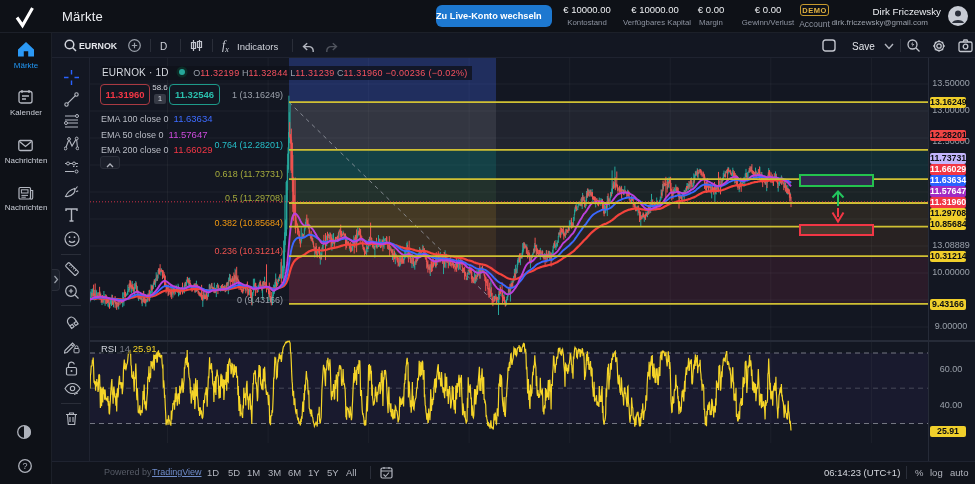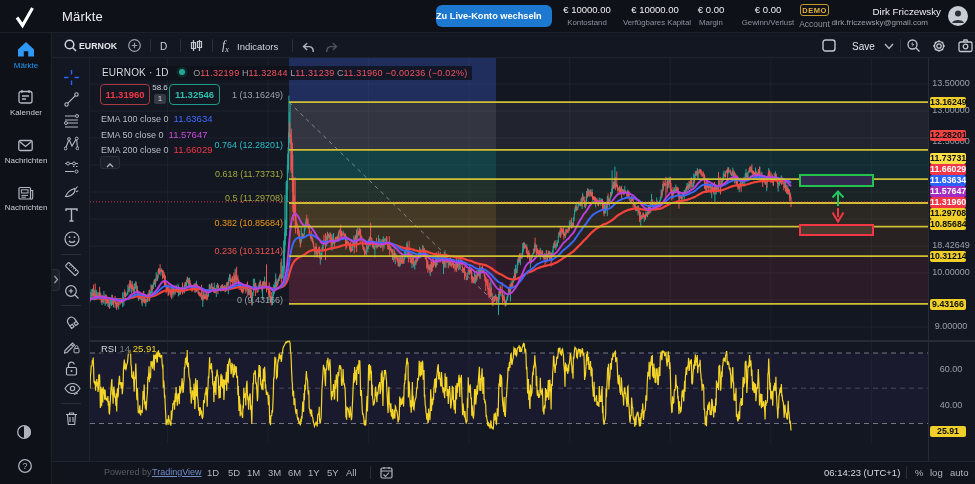--- a/index.html
+++ b/index.html
@@ -95,28 +95,28 @@
 <line x1="90" y1="353" x2="928" y2="353" stroke="#8b8e98" stroke-width="1" stroke-dasharray="5,4" opacity=".8"></line>
 <line x1="90" y1="388.2" x2="928" y2="388.2" stroke="#8b8e98" stroke-width="1" stroke-dasharray="5,4" opacity=".4"></line>
 <line x1="90" y1="423.5" x2="928" y2="423.5" stroke="#8b8e98" stroke-width="1" stroke-dasharray="5,4" opacity=".8"></line>
 <path d="M90 388.6L90.4 375.7L90.8 372.8L91.2 366.1L91.6 366.1L92 365.7L92.4 359.8L92.8 363.4L93.2 357.6L93.6 367.3L94 382.7L94.4 381.9L94.8 384.4L95.2 381.1L95.6 390.8L96 382.1L96.4 386.5L96.8 379L97.2 385.1L97.6 382.2L98 392L98.4 389.4L98.8 375L99.2 374.7L99.6 375.4L100 389.6L100.4 408L100.8 386.7L101.2 392.1L101.6 406.2L102 390.4L102.4 388.3L102.8 402.4L103.2 386.7L103.5 394.1L103.9 389.7L104.3 390L104.7 399.8L105.1 389.6L105.5 396L105.9 398.6L106.3 400.5L106.7 397.9L107.1 400.3L107.5 401L107.9 396L108.3 405.8L108.7 401.1L109.1 413L109.5 414.4L109.9 406.5L110.3 400.9L110.7 393L111.1 387.5L111.5 382.4L111.9 379.1L112.3 394.8L112.7 392.4L113.1 403.7L113.5 389.7L113.9 386.6L114.3 390.7L114.7 396.6L115.1 397.4L115.5 397L115.9 405.7L116.3 393.3L116.7 411.5L117.1 394.9L117.5 388.4L117.9 397.4L118.3 394.6L118.7 384.1L119.1 379.7L119.5 375.8L119.9 384.6L120.3 383.2L120.7 382.1L121.1 387.4L121.5 388.4L121.9 382.2L122.3 394.3L122.7 389.2L123.1 384.9L123.5 368.4L123.9 364.3L124.3 359.6L124.7 369.2L125.1 362.8L125.5 368.4L125.9 369.4L126.3 368.1L126.7 364.4L127.1 364.2L127.5 362.1L127.9 358.3L128.3 354L128.7 350.7L129.1 352.2L129.5 350.7L129.9 353.5L130.3 349.7L130.6 352.8L131 365L131.4 366.2L131.8 377.6L132.2 374.7L132.6 378.8L133 377.6L133.4 371.3L133.8 382.8L134.2 391.6L134.6 377L135 379.2L135.4 373.4L135.8 363.4L136.2 374.4L136.6 394.8L137 400.2L137.4 388.3L137.8 398.7L138.2 411.5L138.6 411.2L139 413.5L139.4 410.7L139.8 405.4L140.2 413.6L140.6 415.4L141 410.2L141.4 412.1L141.8 411.4L142.2 411.9L142.6 405.2L143 391.1L143.4 399.8L143.8 394.3L144.2 384.6L144.6 404.5L145 400.8L145.4 408.8L145.8 401.5L146.2 410.5L146.6 403.2L147 396.8L147.4 393L147.8 376.8L148.2 379.5L148.6 374.8L149 366.3L149.4 382.1L149.8 376.6L150.2 373.3L150.6 378.2L151 361.1L151.4 364.8L151.8 365.5L152.2 361.9L152.6 368.6L153 360.6L153.4 365.2L153.8 354.5L154.2 370.6L154.6 358.6L155 355L155.4 359L155.8 356.8L156.2 352.6L156.6 357L157 362.7L157.4 361.2L157.7 351.5L158.1 355.2L158.5 350.4L158.9 356L159.3 357L159.7 352.8L160.1 355.9L160.5 357L160.9 355.8L161.3 355.4L161.7 355.5L162.1 363.3L162.5 366.9L162.9 366.2L163.3 387.7L163.7 380.3L164.1 385.1L164.5 396.7L164.9 396.2L165.3 406.6L165.7 413.7L166.1 425.3L166.5 421.5L166.9 422.5L167.3 419.3L167.7 421.7L168.1 424.8L168.5 415.4L168.9 421L169.3 419.5L169.7 421.5L170.1 424.6L170.5 422.3L170.9 425.7L171.3 410.5L171.7 419.6L172.1 411.1L172.5 410.5L172.9 403L173.3 403.9L173.7 403.3L174.1 400.4L174.5 409.8L174.9 401.3L175.3 393.4L175.7 402.1L176.1 387.1L176.5 399L176.9 393.6L177.3 405.8L177.7 398.8L178.1 398.2L178.5 393.4L178.9 397.5L179.3 404.3L179.7 385.7L180.1 387.5L180.5 393.4L180.9 390.6L181.3 389.1L181.7 384.5L182.1 378.2L182.5 383.6L182.9 392.8L183.3 391.6L183.7 383.5L184.1 379.9L184.4 368L184.8 368.1L185.2 362.9L185.6 358.1L186 363L186.4 356.7L186.8 365.3L187.2 349.9L187.6 367.2L188 365L188.4 362.5L188.8 373.4L189.2 377.4L189.6 378.2L190 380.9L190.4 393.5L190.8 387L191.2 403.6L191.6 399.8L192 397.3L192.4 390.4L192.8 393.2L193.2 392.1L193.6 399.9L194 383.6L194.4 393.1L194.8 409.1L195.2 403.7L195.6 378.3L196 396.4L196.4 386.9L196.8 396.3L197.2 380.1L197.6 397.3L198 400.1L198.4 407.3L198.8 411L199.2 407.2L199.6 415.9L200 407.2L200.4 408.3L200.8 414.5L201.2 410.3L201.6 411.9L202 417.6L202.4 418.2L202.8 417.4L203.2 413.1L203.6 399.9L204 401.7L204.4 403.1L204.8 396.8L205.2 393.6L205.6 393.9L206 389.3L206.4 387.2L206.8 395.6L207.2 406.8L207.6 391L208 387.1L208.4 376.3L208.8 378.2L209.2 367.9L209.6 357.2L210 369.2L210.4 367.6L210.8 369L211.2 364.9L211.5 363.2L211.9 372.7L212.3 370.7L212.7 383.4L213.1 384.9L213.5 384.4L213.9 401.9L214.3 380.9L214.7 382.3L215.1 392.5L215.5 376.4L215.9 395L216.3 377.1L216.7 375.2L217.1 369.5L217.5 374.6L217.9 375.6L218.3 378.1L218.7 390.4L219.1 398.6L219.5 385.7L219.9 388.9L220.3 397.9L220.7 377.3L221.1 373.8L221.5 386.4L221.9 375.4L222.3 380.1L222.7 388.5L223.1 386L223.5 379.3L223.9 400L224.3 391.1L224.7 379.7L225.1 385L225.5 380.1L225.9 380.3L226.3 371.9L226.7 390.7L227.1 374.4L227.5 364L227.9 381.2L228.3 381.9L228.7 362.2L229.1 361.1L229.5 359L229.9 359.6L230.3 365.3L230.7 366.3L231.1 374.1L231.5 371.5L231.9 362.9L232.3 369.4L232.7 364L233.1 377.6L233.5 376.2L233.9 373.9L234.3 364.6L234.7 375L235.1 366.3L235.5 370.1L235.9 372.5L236.3 366.3L236.7 377.8L237.1 376.6L237.5 375.7L237.9 395.3L238.3 386L238.6 398L239 410.9L239.4 396.1L239.8 401.8L240.2 416.3L240.6 404.3L241 411L241.4 413.8L241.8 414.2L242.2 415.9L242.6 417.9L243 405.3L243.4 408.5L243.8 387.7L244.2 393.2L244.6 397.9L245 394.8L245.4 394.1L245.8 405.6L246.2 389.6L246.6 384.5L247 380.8L247.4 394.9L247.8 399.6L248.2 400.3L248.6 409.8L249 397.9L249.4 398.6L249.8 394.8L250.2 393.4L250.6 409.7L251 405.6L251.4 412.8L251.8 424.1L252.2 405.6L252.6 397.2L253 383L253.4 384.6L253.8 373.2L254.2 373.1L254.6 373.5L255 370.2L255.4 371.6L255.8 383.7L256.2 382.4L256.6 385.6L257 392.7L257.4 401.2L257.8 396.9L258.2 379.7L258.6 375.8L259 365.7L259.4 365.7L259.8 377.3L260.2 366.2L260.6 383.3L261 385L261.4 386.1L261.8 389.4L262.2 382.2L262.6 379.4L263 390.2L263.4 368.6L263.8 378L264.2 381.5L264.6 366.7L265 373.6L265.3 386.5L265.7 385.9L266.1 391.1L266.5 394.9L266.9 392.6L267.3 393.7L267.7 393.2L268.1 398.8L268.5 405.1L268.9 394.7L269.3 404.9L269.7 423.6L270.1 415.4L270.5 425.2L270.9 416.3L271.3 415.6L271.7 415.5L272.1 410.1L272.5 412.6L272.9 403.6L273.3 393.6L273.7 377.4L274.1 378.7L274.5 367.4L274.9 356.7L275.3 360L275.7 359.2L276.1 365.7L276.5 378.1L276.9 377.4L277.3 377L277.7 364.1L278.1 360.4L278.5 360.8L278.9 357.7L279.3 353.6L279.7 357.9L280.1 358.4L280.5 357.3L280.9 354.8L281.3 362L281.7 359.1L282.1 352.6L282.5 352.6L282.9 349.3L283.3 347.1L283.7 346.3L284.1 346.1L284.5 344.9L284.9 344L285.3 343.2L285.7 342.3L286.1 341.9L286.5 342.6L286.9 342L287.3 341.5L287.7 341.8L288.1 341.2L288.5 341.4L288.9 341.5L289.3 341.2L289.7 342.3L290.1 342.7L290.5 351.4L290.9 353.8L291.3 362.5L291.7 373.3L292.1 381.4L292.4 384.5L292.8 395.2L293.2 395.8L293.6 390.8L294 405L294.4 404.2L294.8 398.2L295.2 406.4L295.6 411.3L296 413L296.4 412.2L296.8 409L297.2 416.8L297.6 418.3L298 420.5L298.4 417.5L298.8 422.5L299.2 422.1L299.6 424.2L300 422.3L300.4 425.4L300.8 418.8L301.2 422.1L301.6 416.3L302 418.8L302.4 409.7L302.8 401.6L303.2 405.3L303.6 412L304 393.1L304.4 400.3L304.8 384.6L305.2 390.5L305.6 384.2L306 376.8L306.4 371L306.8 377.7L307.2 379.2L307.6 380.3L308 390.9L308.4 394.7L308.8 390.2L309.2 408.1L309.6 408.9L310 411.4L310.4 413.9L310.8 409.4L311.2 416.4L311.6 409.8L312 415.2L312.4 416.7L312.8 417.7L313.2 421.2L313.6 423.1L314 423.7L314.4 426.3L314.8 425.3L315.2 424L315.6 423.9L316 421.7L316.4 424.7L316.8 423.2L317.2 426.6L317.6 417L318 414.2L318.4 413.9L318.8 414.8L319.2 406.7L319.5 420.1L319.9 422.4L320.3 423.4L320.7 419.8L321.1 417.5L321.5 405.5L321.9 390L322.3 383.6L322.7 376.9L323.1 371.5L323.5 364.7L323.9 369.1L324.3 367.3L324.7 373.1L325.1 381L325.5 386.2L325.9 368.5L326.3 370.4L326.7 368.7L327.1 360.3L327.5 362.6L327.9 357.7L328.3 363.2L328.7 370.5L329.1 363.1L329.5 365.7L329.9 359.4L330.3 367L330.7 381L331.1 394L331.5 400.1L331.9 391.4L332.3 396.7L332.7 391.5L333.1 391.4L333.5 384.1L333.9 389.4L334.3 399.5L334.7 398.4L335.1 380.1L335.5 388.9L335.9 384L336.3 374.4L336.7 379.3L337.1 376.4L337.5 401.6L337.9 372.1L338.3 373.4L338.7 376.3L339.1 368.7L339.5 365.6L339.9 365.8L340.3 367.8L340.7 366.8L341.1 368.6L341.5 383.7L341.9 386L342.3 382.1L342.7 378.7L343.1 368.9L343.5 379.8L343.9 385L344.3 383.3L344.7 386.6L345.1 389.2L345.5 398.9L345.9 417.3L346.2 414.4L346.6 419.7L347 407.3L347.4 407.7L347.8 409.1L348.2 408.8L348.6 411.5L349 414.1L349.4 417.6L349.8 412.5L350.2 406.5L350.6 413.1L351 415.9L351.4 420.1L351.8 417.4L352.2 408.4L352.6 400.6L353 390L353.4 382.1L353.8 373L354.2 382.7L354.6 367L355 380.7L355.4 376L355.8 376.4L356.2 369.8L356.6 385L357 366.5L357.4 369.9L357.8 366.4L358.2 364.4L358.6 374L359 360.1L359.4 363L359.8 360.4L360.2 371.9L360.6 396.1L361 392.8L361.4 390.1L361.8 400.5L362.2 409.8L362.6 413.9L363 413.8L363.4 416.1L363.8 417.9L364.2 423.5L364.6 422.9L365 425.8L365.4 420.1L365.8 425.2L366.2 415.4L366.6 405.2L367 396.1L367.4 411.5L367.8 399.3L368.2 386.1L368.6 365L369 372.6L369.4 364.1L369.8 380.7L370.2 366.4L370.6 366.2L371 373.7L371.4 370.8L371.8 395.8L372.2 384.4L372.6 397.6L373 400.7L373.3 405.6L373.7 401.5L374.1 404.8L374.5 401.2L374.9 397.9L375.3 388.8L375.7 386.7L376.1 396.1L376.5 395.2L376.9 402.3L377.3 391.8L377.7 395.1L378.1 392.8L378.5 386.5L378.9 384.8L379.3 384.7L379.7 382L380.1 394.1L380.5 391.3L380.9 389.7L381.3 373.1L381.7 382.6L382.1 370.4L382.5 384.2L382.9 406L383.3 387.6L383.7 377L384.1 377.8L384.5 370.1L384.9 374.5L385.3 370L385.7 371.6L386.1 377L386.5 380.2L386.9 390.6L387.3 398.7L387.7 406L388.1 413.1L388.5 394L388.9 386.8L389.3 402.8L389.7 404.2L390.1 408.4L390.5 412.3L390.9 403.3L391.3 415.8L391.7 415.9L392.1 416.6L392.5 408.9L392.9 419.4L393.3 417.5L393.7 418.4L394.1 410.4L394.5 410.4L394.9 418.5L395.3 406L395.7 406.7L396.1 409.4L396.5 410.7L396.9 410.9L397.3 413.6L397.7 416.4L398.1 422.5L398.5 419.6L398.9 419.6L399.3 415.7L399.7 396.4L400.1 407L400.4 401.3L400.8 398.2L401.2 404.8L401.6 401.9L402 404.2L402.4 399.1L402.8 398L403.2 400.4L403.6 406.4L404 391.3L404.4 383.4L404.8 383.1L405.2 373.4L405.6 380L406 366.9L406.4 364.4L406.8 359.6L407.2 357.9L407.6 363.4L408 363.1L408.4 397.5L408.8 381.5L409.2 382.7L409.6 390.5L410 399.8L410.4 407.1L410.8 400.2L411.2 412.8L411.6 405.9L412 396.3L412.4 382L412.8 406.5L413.2 395.7L413.6 408.8L414 409.5L414.4 404.7L414.8 401.3L415.2 399.7L415.6 398.5L416 397.7L416.4 392.2L416.8 387.4L417.2 388.6L417.6 379L418 379.3L418.4 379.6L418.8 374.6L419.2 360.8L419.6 367.9L420 374.5L420.4 376.6L420.8 361.8L421.2 369.1L421.6 375.3L422 364.4L422.4 360.7L422.8 362.8L423.2 379.8L423.6 371.2L424 370.1L424.4 397.2L424.8 396.4L425.2 404.9L425.6 406.7L426 411.9L426.4 414.2L426.8 419.6L427.1 417.3L427.5 413.4L427.9 422.5L428.3 422.4L428.7 408.6L429.1 417.1L429.5 415L429.9 420.2L430.3 411.4L430.7 389.3L431.1 397.9L431.5 411L431.9 399.1L432.3 405.2L432.7 403.6L433.1 397.3L433.5 400L433.9 388.2L434.3 384.5L434.7 378.8L435.1 381.8L435.5 392.7L435.9 377.9L436.3 387.8L436.7 376.9L437.1 374L437.5 368.9L437.9 366.1L438.3 364.2L438.7 379.6L439.1 375.6L439.5 371.9L439.9 378.2L440.3 379.6L440.7 385.8L441.1 385.7L441.5 372.1L441.9 378.5L442.3 386.4L442.7 388.2L443.1 392.6L443.5 387.4L443.9 392.3L444.3 395L444.7 398.2L445.1 373.2L445.5 391.3L445.9 376.8L446.3 383.7L446.7 376.8L447.1 396.2L447.5 391.5L447.9 389L448.3 403.9L448.7 393.8L449.1 392.9L449.5 386L449.9 391.7L450.3 398.8L450.7 408.5L451.1 405.5L451.5 401.6L451.9 398.6L452.3 385.7L452.7 399.7L453.1 386.9L453.5 398.8L453.9 405.8L454.2 409.8L454.6 400.1L455 405.5L455.4 413.6L455.8 385.6L456.2 387.4L456.6 399.6L457 382.9L457.4 392.6L457.8 383.6L458.2 386.6L458.6 379.9L459 374.9L459.4 380.8L459.8 397.1L460.2 378.9L460.6 377.8L461 382.7L461.4 374.9L461.8 393.7L462.2 403.7L462.6 415.3L463 403.4L463.4 407.5L463.8 412.2L464.2 415.2L464.6 417.5L465 411L465.4 418.7L465.8 420.5L466.2 423.7L466.6 420.4L467 421.8L467.4 397.8L467.8 407.9L468.2 377.2L468.6 390L469 385.7L469.4 392.7L469.8 389.9L470.2 384.3L470.6 391.8L471 399.2L471.4 397.6L471.8 415.8L472.2 405.3L472.6 411.3L473 416.8L473.4 417.7L473.8 415.4L474.2 404.3L474.6 389L475 404.6L475.4 389.2L475.8 404.5L476.2 399.2L476.6 394L477 385.6L477.4 394.6L477.8 389L478.2 383.4L478.6 377.4L479 372.6L479.4 366.8L479.8 390.7L480.2 388.8L480.6 378.2L480.9 390.9L481.3 375.9L481.7 374.8L482.1 368.4L482.5 382.3L482.9 393.9L483.3 384.2L483.7 376.9L484.1 400.1L484.5 398.7L484.9 403.3L485.3 402.3L485.7 405.1L486.1 416.2L486.5 415.9L486.9 418.9L487.3 420.7L487.7 425.6L488.1 421.9L488.5 423L488.9 426.6L489.3 424.4L489.7 426.5L490.1 428.7L490.5 424.4L490.9 420.2L491.3 425.1L491.7 427.8L492.1 428L492.5 427.5L492.9 428.1L493.3 429.5L493.7 422L494.1 413.9L494.5 420.5L494.9 416.2L495.3 412.5L495.7 417.8L496.1 423.2L496.5 423.9L496.9 417L497.3 408.2L497.7 414.8L498.1 415.3L498.5 400.2L498.9 383.4L499.3 386.1L499.7 379.3L500.1 373.9L500.5 387.1L500.9 376.4L501.3 375.3L501.7 379.1L502.1 394L502.5 400.5L502.9 405.3L503.3 407L503.7 411.9L504.1 396.9L504.5 414.9L504.9 415L505.3 417L505.7 408.3L506.1 397.1L506.5 396.8L506.9 389.3L507.3 382.5L507.7 377.4L508 368.4L508.4 367.3L508.8 370.9L509.2 363.9L509.6 361.9L510 368L510.4 358.9L510.8 354.1L511.2 353.6L511.6 362.6L512 364.8L512.4 361.9L512.8 359.5L513.2 358L513.6 353.5L514 347.9L514.4 348.7L514.8 348.8L515.2 355.3L515.6 348.4L516 352.6L516.4 355.7L516.8 354.9L517.2 349.8L517.6 348.2L518 347.6L518.4 347.5L518.8 347.3L519.2 345.2L519.6 351.9L520 348.9L520.4 348L520.8 352.2L521.2 350.8L521.6 351.9L522 347.8L522.4 347.3L522.8 345.6L523.2 346.8L523.6 342.9L524 345.1L524.4 344.6L524.8 351.5L525.2 351L525.6 348.7L526 355.2L526.4 369.5L526.8 366.8L527.2 376.8L527.6 393.4L528 389.1L528.4 379.1L528.8 399.9L529.2 390.6L529.6 405.6L530 409L530.4 384.6L530.8 389L531.2 396.5L531.6 392.5L532 392.7L532.4 377.6L532.8 371.8L533.2 375.2L533.6 365.5L534 368.2L534.4 363.5L534.8 355.4L535.1 361.2L535.5 364.5L535.9 367.7L536.3 385.9L536.7 376.1L537.1 393.1L537.5 395.9L537.9 390.1L538.3 395.5L538.7 398L539.1 395.4L539.5 396.3L539.9 394.8L540.3 377.8L540.7 392.3L541.1 390.2L541.5 393.7L541.9 394.5L542.3 388.6L542.7 397.8L543.1 411.7L543.5 408.2L543.9 414.4L544.3 407L544.7 405.1L545.1 408.4L545.5 388L545.9 400.7L546.3 389.4L546.7 397.8L547.1 393.2L547.5 397.2L547.9 388.9L548.3 380.1L548.7 400L549.1 395.5L549.5 380.5L549.9 379.7L550.3 389.7L550.7 392.3L551.1 409.4L551.5 383.9L551.9 384.9L552.3 386.1L552.7 372.6L553.1 368.8L553.5 356.1L553.9 356.3L554.3 364.6L554.7 367L555.1 373L555.5 366.9L555.9 363.8L556.3 365L556.7 357.4L557.1 357.2L557.5 358.7L557.9 356.2L558.3 349.4L558.7 348L559.1 350.6L559.5 349.7L559.9 347.6L560.3 353.2L560.7 353.8L561.1 351.2L561.5 355.6L561.8 350.1L562.2 350.2L562.6 349.3L563 353L563.4 354.7L563.8 363.9L564.2 368.2L564.6 372.4L565 386.8L565.4 362.6L565.8 365.5L566.2 365.2L566.6 371.2L567 367.7L567.4 372L567.8 373.8L568.2 364.9L568.6 371.5L569 364.1L569.4 363.2L569.8 359.6L570.2 353.6L570.6 354L571 356.8L571.4 364.8L571.8 365.1L572.2 373.2L572.6 369.5L573 378.8L573.4 356.5L573.8 359.2L574.2 353.7L574.6 349.2L575 347.5L575.4 348.6L575.8 348.3L576.2 348.7L576.6 356.9L577 357.4L577.4 358L577.8 351.4L578.2 352L578.6 348.6L579 351L579.4 350.8L579.8 349L580.2 357.1L580.6 355.6L581 351.1L581.4 351.9L581.8 353.3L582.2 348.3L582.6 349.3L583 354.8L583.4 354.2L583.8 352.4L584.2 362.4L584.6 379.9L585 376.5L585.4 376.2L585.8 369.8L586.2 364.4L586.6 354.1L587 360.9L587.4 351.2L587.8 357.4L588.2 364.9L588.6 357L588.9 368.8L589.3 369.9L589.7 365.6L590.1 363.9L590.5 361L590.9 373.2L591.3 376.3L591.7 368.2L592.1 369L592.5 386.8L592.9 389.5L593.3 396.7L593.7 393.6L594.1 381.8L594.5 400.2L594.9 401.6L595.3 399.5L595.7 398.7L596.1 397.2L596.5 395.2L596.9 405.2L597.3 401.4L597.7 405.8L598.1 404.5L598.5 402.4L598.9 406.9L599.3 386.1L599.7 393L600.1 401.4L600.5 401.3L600.9 395.6L601.3 401.9L601.7 390.2L602.1 386L602.5 413L602.9 405.7L603.3 419.1L603.7 422.4L604.1 424.7L604.5 421.1L604.9 420.6L605.3 418.2L605.7 413.8L606.1 388.6L606.5 397.2L606.9 386.5L607.3 377.1L607.7 367.3L608.1 373.6L608.5 363.7L608.9 389.4L609.3 380L609.7 379.2L610.1 373.9L610.5 363.7L610.9 363.9L611.3 369.8L611.7 359.2L612.1 359.7L612.5 359.6L612.9 354.1L613.3 354L613.7 357L614.1 353.5L614.5 353.3L614.9 351.9L615.3 351.4L615.7 361.3L616 361.1L616.4 358.3L616.8 357.4L617.2 364.7L617.6 374.5L618 382.4L618.4 384.5L618.8 377.9L619.2 374.7L619.6 386.8L620 391.7L620.4 391.3L620.8 394.9L621.2 377.3L621.6 380.7L622 390L622.4 392.6L622.8 396.3L623.2 396.8L623.6 405.4L624 393.3L624.4 388.9L624.8 387.5L625.2 394L625.6 392.5L626 397L626.4 399.9L626.8 405.5L627.2 406.9L627.6 387L628 386.3L628.4 402.5L628.8 405L629.2 408.4L629.6 418.4L630 422.6L630.4 418.4L630.8 414.8L631.2 416.1L631.6 397.5L632 403.3L632.4 407.7L632.8 407.9L633.2 417.3L633.6 419.1L634 419.1L634.4 421.2L634.8 426.7L635.2 416.4L635.6 423.5L636 425L636.4 414.6L636.8 416.4L637.2 412.2L637.6 414.8L638 411.7L638.4 415.8L638.8 420.1L639.2 424L639.6 426.5L640 417.3L640.4 426.1L640.8 423L641.2 413L641.6 418.1L642 409.3L642.4 413L642.7 403.4L643.1 412.1L643.5 420L643.9 414.9L644.3 411.4L644.7 410.7L645.1 410.3L645.5 406.6L645.9 395.2L646.3 396.9L646.7 400.7L647.1 385.5L647.5 378.2L647.9 371.9L648.3 374.6L648.7 376.5L649.1 361.7L649.5 369L649.9 379.7L650.3 368L650.7 362.4L651.1 360.7L651.5 356.1L651.9 365.8L652.3 354.9L652.7 376.6L653.1 367.2L653.5 378.3L653.9 363.4L654.3 377.5L654.7 367.7L655.1 382.7L655.5 378.5L655.9 383.1L656.3 369.7L656.7 368.8L657.1 368.8L657.5 377.5L657.9 384.5L658.3 384.6L658.7 375.1L659.1 367.5L659.5 367.5L659.9 376.1L660.3 357L660.7 354.9L661.1 351.5L661.5 357.7L661.9 360.1L662.3 351.2L662.7 351L663.1 352.2L663.5 351.3L663.9 351.4L664.3 352.7L664.7 356.1L665.1 354.5L665.5 355L665.9 351.8L666.3 358.5L666.7 362.1L667.1 366.4L667.5 361.4L667.9 357.6L668.3 351.2L668.7 362L669.1 355.2L669.5 368.9L669.8 362L670.2 367.9L670.6 383.6L671 400.9L671.4 405.6L671.8 412.3L672.2 412L672.6 396.2L673 403.9L673.4 398.7L673.8 403.1L674.2 391.8L674.6 389.2L675 390.6L675.4 387.7L675.8 374.8L676.2 384.4L676.6 385.7L677 387.3L677.4 386L677.8 397.5L678.2 397.1L678.6 406.7L679 414.1L679.4 401.2L679.8 410.3L680.2 406.7L680.6 411.8L681 411.2L681.4 407.6L681.8 395.9L682.2 390.9L682.6 397.2L683 389.5L683.4 396.3L683.8 401.4L684.2 390.2L684.6 380.9L685 391.7L685.4 376.8L685.8 373.7L686.2 367.3L686.6 375L687 366.8L687.4 368L687.8 366.1L688.2 364.7L688.6 357.9L689 370.9L689.4 369.9L689.8 364.1L690.2 361.2L690.6 362.1L691 363.9L691.4 359.3L691.8 383L692.2 384.4L692.6 382.1L693 374.2L693.4 369.3L693.8 364.2L694.2 369.1L694.6 360.9L695 360.1L695.4 354.4L695.8 366L696.2 357.2L696.6 358.3L696.9 362.5L697.3 355L697.7 373.2L698.1 367.1L698.5 366.5L698.9 365.4L699.3 364.4L699.7 366.1L700.1 359.8L700.5 371.1L700.9 374L701.3 380.5L701.7 379.4L702.1 390.7L702.5 384.1L702.9 385L703.3 384.8L703.7 387.1L704.1 410L704.5 408.5L704.9 415.5L705.3 424.7L705.7 424.7L706.1 416.4L706.5 426.2L706.9 410.9L707.3 415.3L707.7 406.1L708.1 404.6L708.5 409.9L708.9 403L709.3 402.5L709.7 404.9L710.1 415.1L710.5 410.7L710.9 411.7L711.3 415.1L711.7 398.8L712.1 400.3L712.5 404L712.9 410.5L713.3 411L713.7 417.5L714.1 406L714.5 411.3L714.9 408.6L715.3 412.6L715.7 398.2L716.1 405.6L716.5 380.5L716.9 386.4L717.3 386.8L717.7 387.7L718.1 382.6L718.5 390.1L718.9 365.7L719.3 370.9L719.7 364.9L720.1 376.5L720.5 390.7L720.9 387.9L721.3 378.1L721.7 371.4L722.1 377.2L722.5 366L722.9 365.6L723.3 359.4L723.6 358.7L724 357.6L724.4 360.8L724.8 358.4L725.2 362.1L725.6 355.3L726 354.6L726.4 351.5L726.8 351.5L727.2 362.9L727.6 365L728 361L728.4 363.6L728.8 363.4L729.2 368.4L729.6 369.4L730 367.5L730.4 373L730.8 375.8L731.2 388.2L731.6 383.6L732 380.7L732.4 370.1L732.8 367.2L733.2 381.5L733.6 382.5L734 400.4L734.4 396.4L734.8 393.6L735.2 400.5L735.6 400.4L736 387.7L736.4 416.4L736.8 416.6L737.2 413.7L737.6 420.8L738 421L738.4 419.7L738.8 412.9L739.2 411L739.6 419.1L740 404.7L740.4 402.6L740.8 401.1L741.2 398L741.6 405.9L742 399.5L742.4 404.9L742.8 384.2L743.2 376.9L743.6 387.3L744 378L744.4 383.3L744.8 382.6L745.2 362.3L745.6 361.4L746 361.4L746.4 369.8L746.8 393L747.2 387L747.6 378.5L748 365.5L748.4 367.8L748.8 365.5L749.2 361.6L749.6 355.1L750 365.7L750.4 365.1L750.7 360.3L751.1 363.7L751.5 376L751.9 369.5L752.3 380.9L752.7 390.4L753.1 382.5L753.5 381.7L753.9 392.7L754.3 382.9L754.7 392.1L755.1 391.7L755.5 383.8L755.9 401.3L756.3 395.2L756.7 389.1L757.1 386.9L757.5 388.8L757.9 380.3L758.3 368.9L758.7 378.5L759.1 387.7L759.5 405.6L759.9 395.2L760.3 401.7L760.7 393.5L761.1 403.9L761.5 408.2L761.9 393.9L762.3 407L762.7 404.6L763.1 406.2L763.5 401.2L763.9 403.2L764.3 407.1L764.7 409.9L765.1 419.4L765.5 400.1L765.9 405.9L766.3 403.4L766.7 402.6L767.1 402.4L767.5 399.4L767.9 374.2L768.3 372.5L768.7 358.4L769.1 368.9L769.5 378.2L769.9 389.7L770.3 382.7L770.7 397.6L771.1 399.5L771.5 395.2L771.9 390.8L772.3 393.6L772.7 405.8L773.1 392L773.5 390L773.9 385.6L774.3 390.4L774.7 382.8L775.1 390.3L775.5 390L775.9 376.8L776.3 392.4L776.7 398.2L777.1 406L777.5 411L777.8 418.5L778.2 408.4L778.6 407.8L779 395.7L779.4 394.2L779.8 390.5L780.2 388.2L780.6 387.7L781 393.1L781.4 384.1L781.8 395.7L782.2 395.6L782.6 400.8L783 401L783.4 403.6L783.8 410.3L784.2 417.7L784.6 408.7L785 404.5L785.4 410.5L785.8 412.9L786.2 413.9L786.6 418.5L787 413.4L787.4 419.6L787.8 409.5L788.2 400.7L788.6 411.2L789 412.9L789.4 417.5L789.8 423.6L790.2 420.7L790.6 425.1L791 430.5" fill="none" stroke="#f5d428" stroke-width="1.2"></path>
 </svg>
 
 <div id="paxis" class="abs">
       <div class="ax-lab " style="top:20px">13.50000</div>
 <div class="ax-lab " style="top:47px">13.00000</div>
 <div class="ax-lab " style="top:78px">12.50000</div>
-<div class="ax-lab " style="top:182px">18.42649</div>
+<div class="ax-lab " style="top:182px">13.08889</div>
 <div class="ax-lab " style="top:209px">10.00000</div>
 <div class="ax-lab " style="top:263px">9.00000</div>
 <div class="ax-lab " style="top:306px">60.00</div>
 <div class="ax-lab " style="top:341.5px">40.00</div>
 <div class="ax-badge" style="top:38.5px;background:#f0cf2b;color:#0b0e14">13.16249</div>
 <div class="ax-badge" style="top:72px;background:#ef4444;color:#0b0e14">12.28201</div>
-<div class="ax-badge" style="top:94.5px;background:#fde047;color:#0b0e14">11.73731</div>
+<div class="ax-badge" style="top:94.5px;background:#c4b5fd;color:#0b0e14">11.73731</div>
 <div class="ax-badge" style="top:149.5px;background:#f0cf2b;color:#0b0e14">11.29708</div>
 <div class="ax-badge" style="top:160.5px;background:#f0cf2b;color:#0b0e14">10.85684</div>
 <div class="ax-badge" style="top:192.5px;background:#f0cf2b;color:#0b0e14">10.31214</div>
 <div class="ax-badge" style="top:240.5px;background:#f0cf2b;color:#0b0e14">9.43166</div>
 <div class="ax-badge" style="top:367.5px;background:#f0cf2b;color:#0b0e14">25.91</div>
 <div class="ax-badge" style="top:105.5px;background:#f23645;color:#fff">11.66029</div>
 <div class="ax-badge" style="top:116.5px;background:#2962ff;color:#fff">11.63634</div>
 <div class="ax-badge" style="top:127.5px;background:#a12bc4;color:#fff">11.57647</div>
 <div class="ax-badge" style="top:138.5px;background:#f23645;color:#fff">11.31960</div>
     </div>

